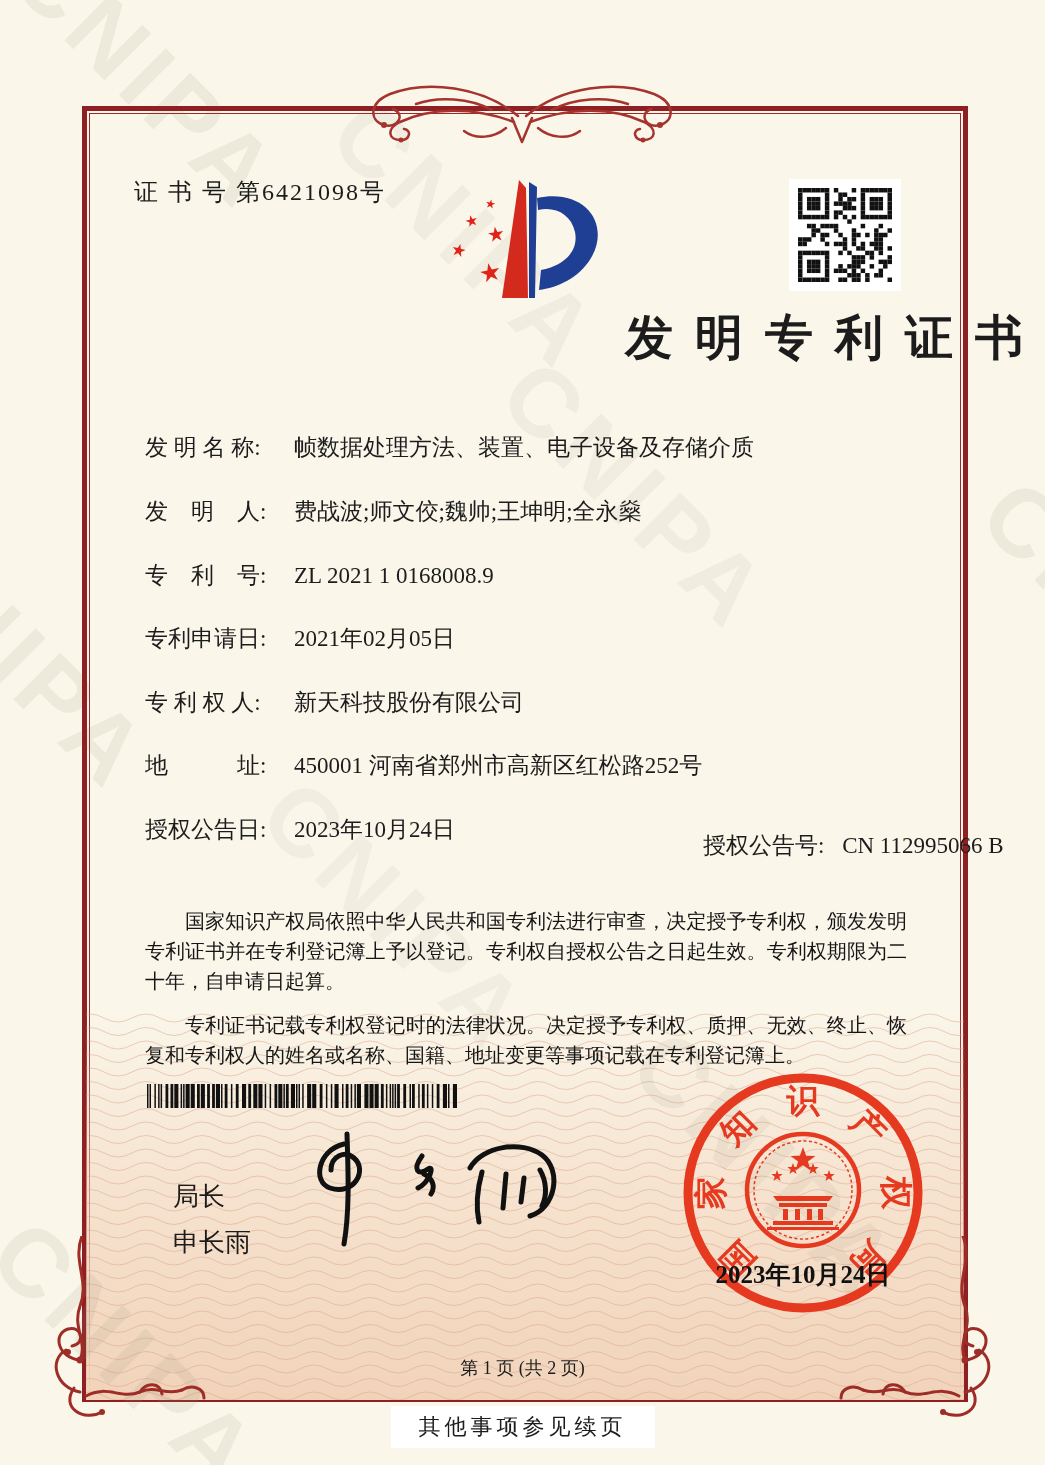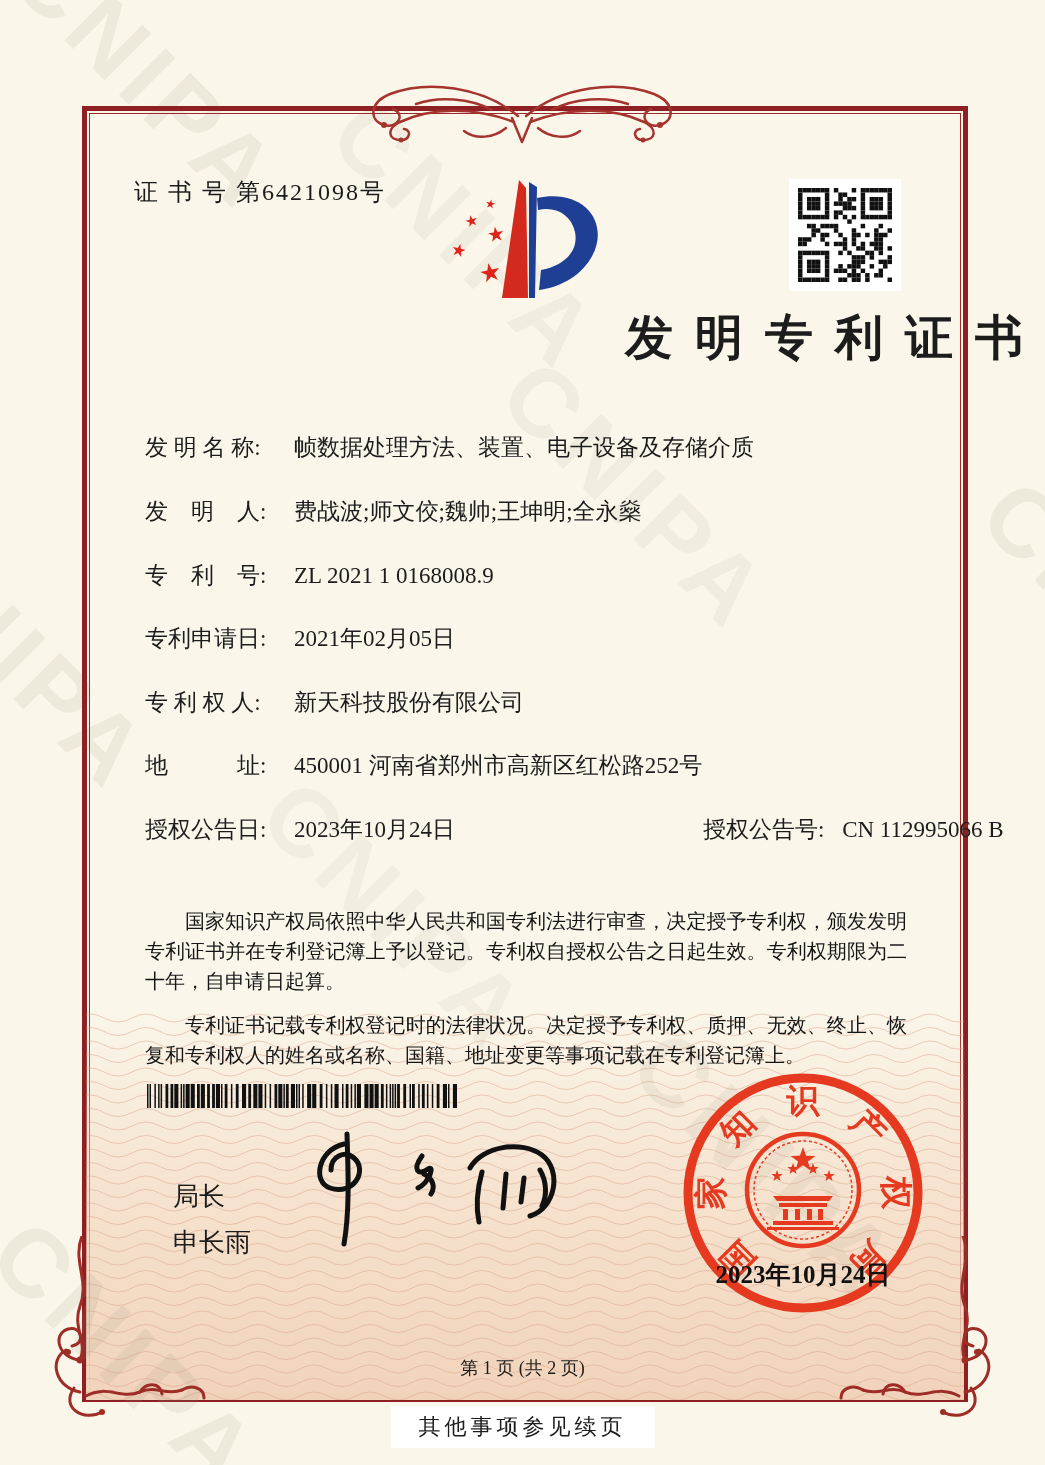--- a/index.html
+++ b/index.html
@@ -47,21 +47,21 @@
   }
   #title {
     position:absolute; left:0; width:100%; top:306px; text-align:right;
     font-size:48px; font-weight:bold; letter-spacing:22px; text-indent:22px;
     z-index:5;
   }
   
   .field { position:absolute; left:145px; width:760px; font-size:23px; z-index:5; white-space:nowrap; }
   .field .lab { display:inline-block; min-width:142px; }
   .field .val { display:inline-block; margin-left:7px; }
-  .grant2 { position:absolute; left:558px; top:0;text-align:center; }
+  .grant2 { position:absolute; left:558px; top:16px;text-align:center; }
   
   #paras { position:absolute; left:145px; top:906px; width:762px; z-index:5; }
   #paras p {
     font-size:20px; line-height:30px; text-indent:2em; text-align:justify;
     margin-bottom:14px; color:#151515;
   }
   
   #barcode { position:absolute; left:147px; top:1084px; width:316px; height:24px; z-index:5; }
   
   #director {

